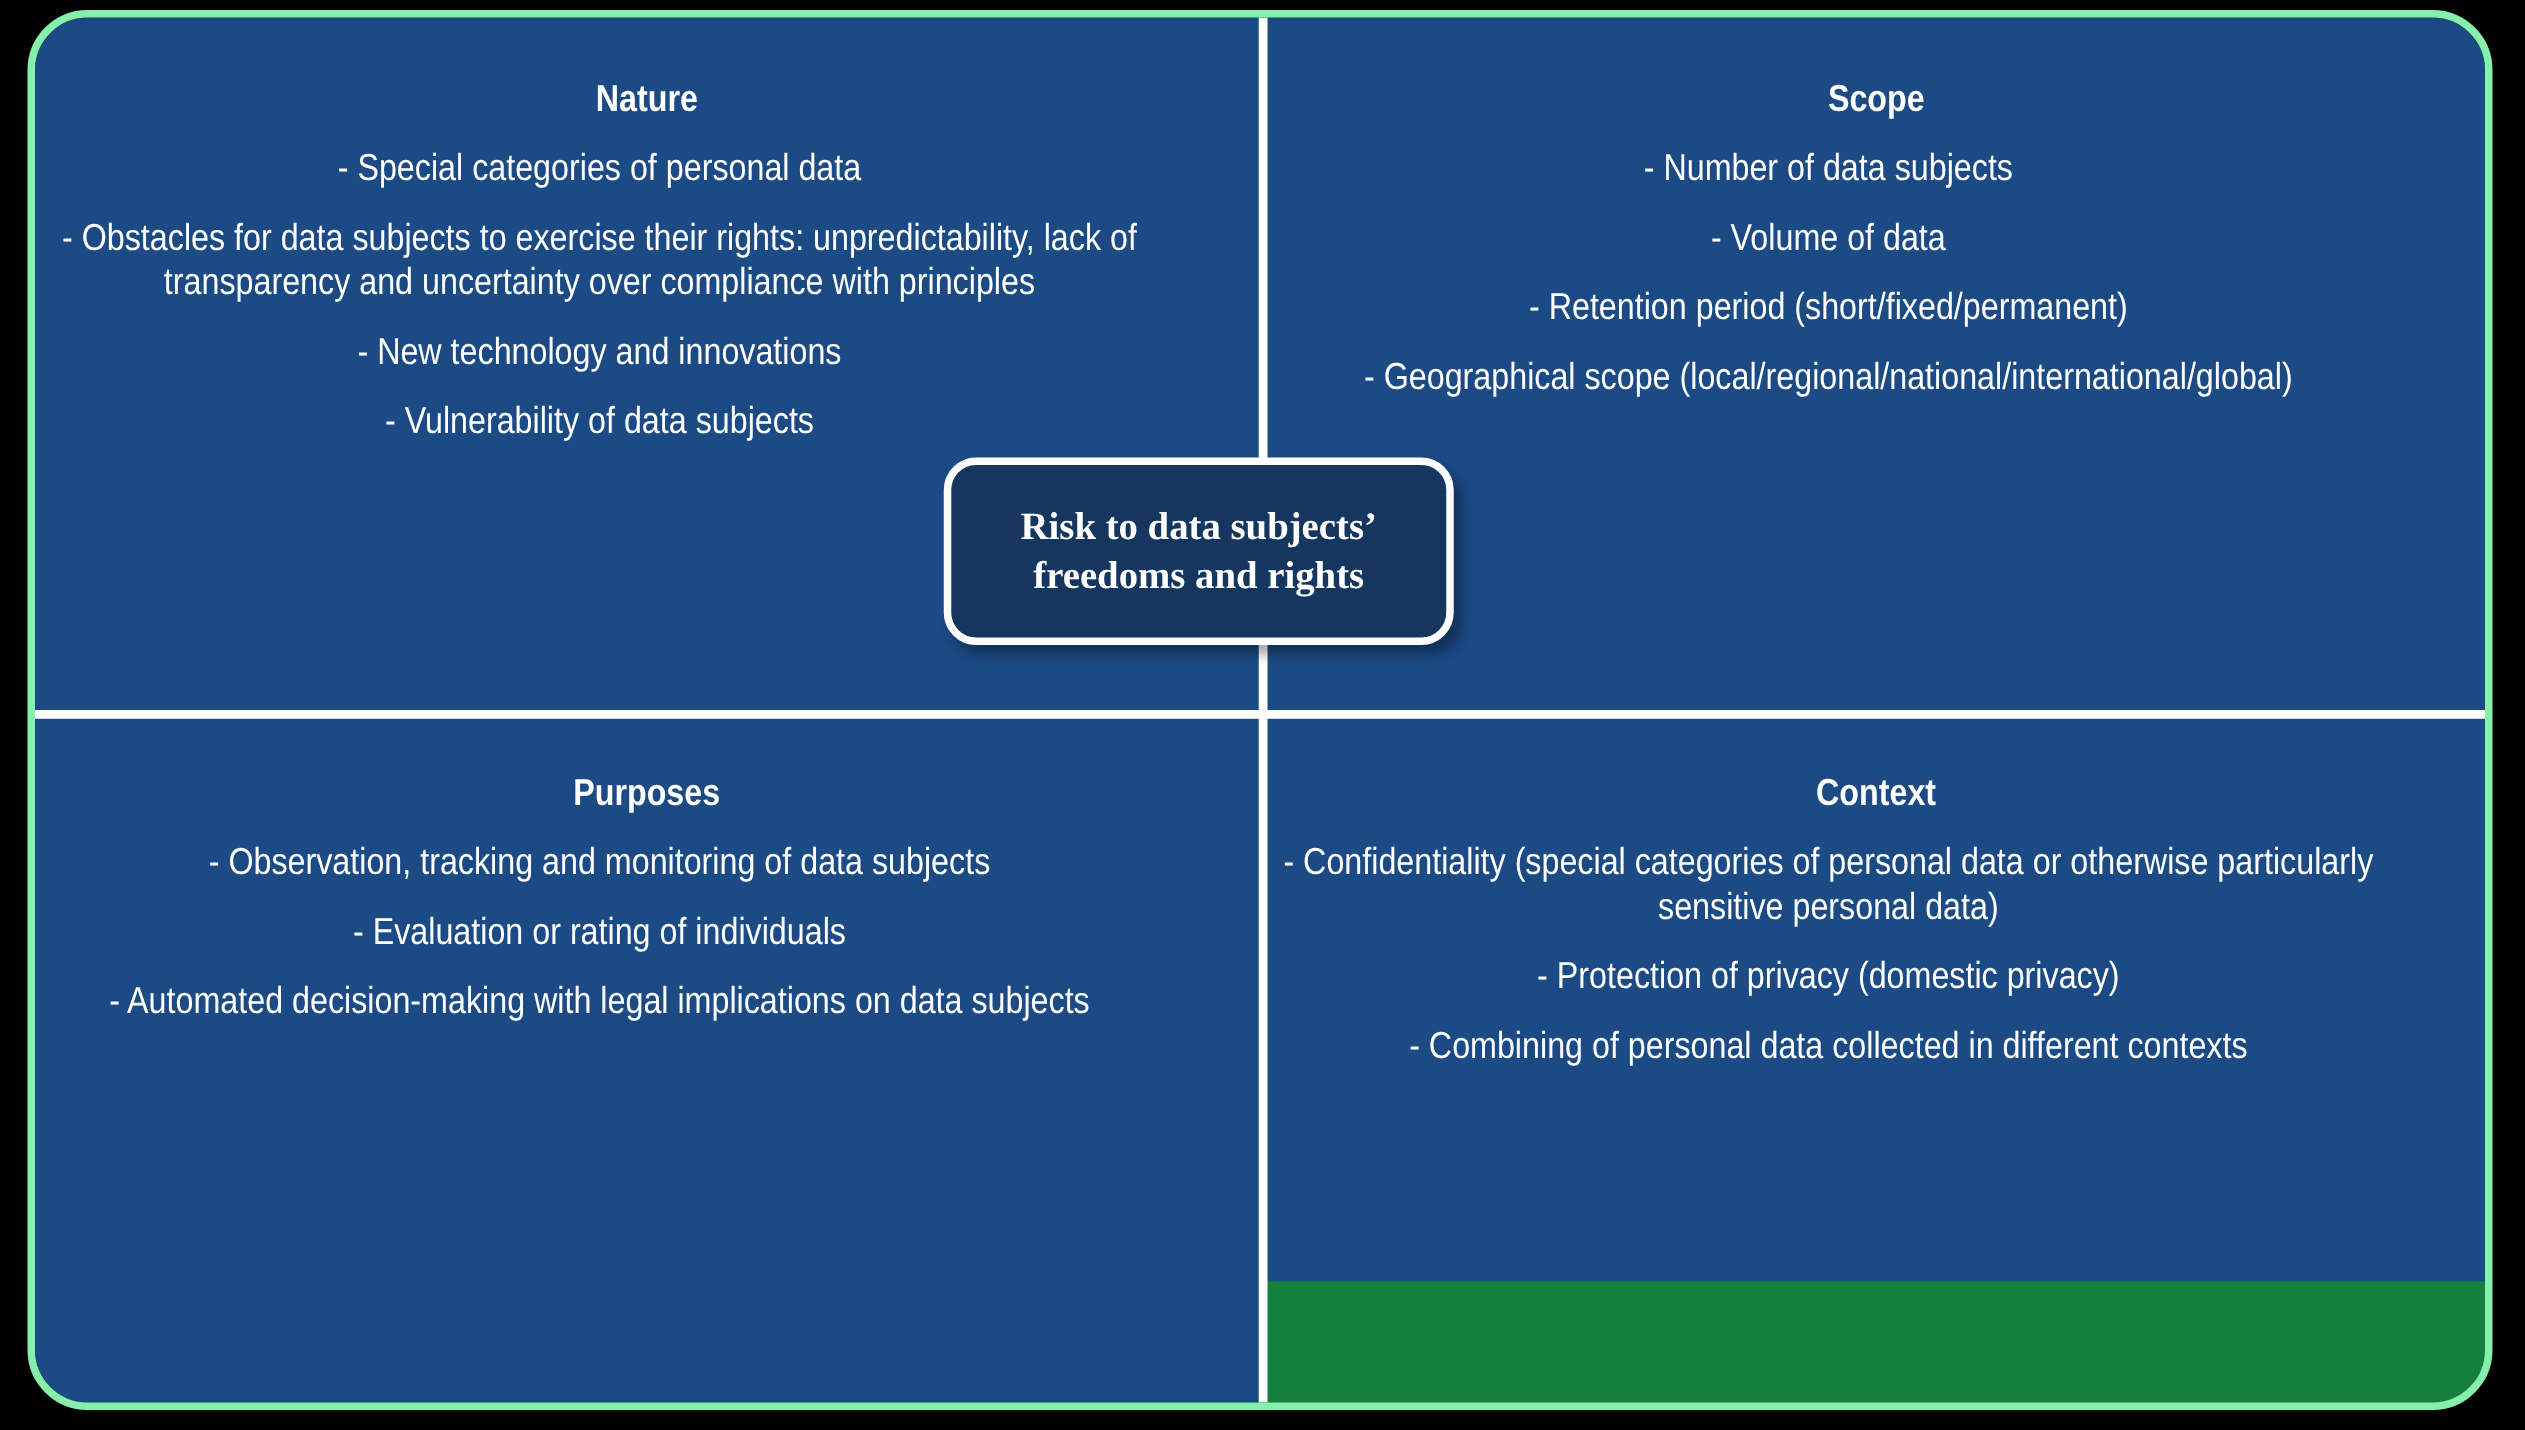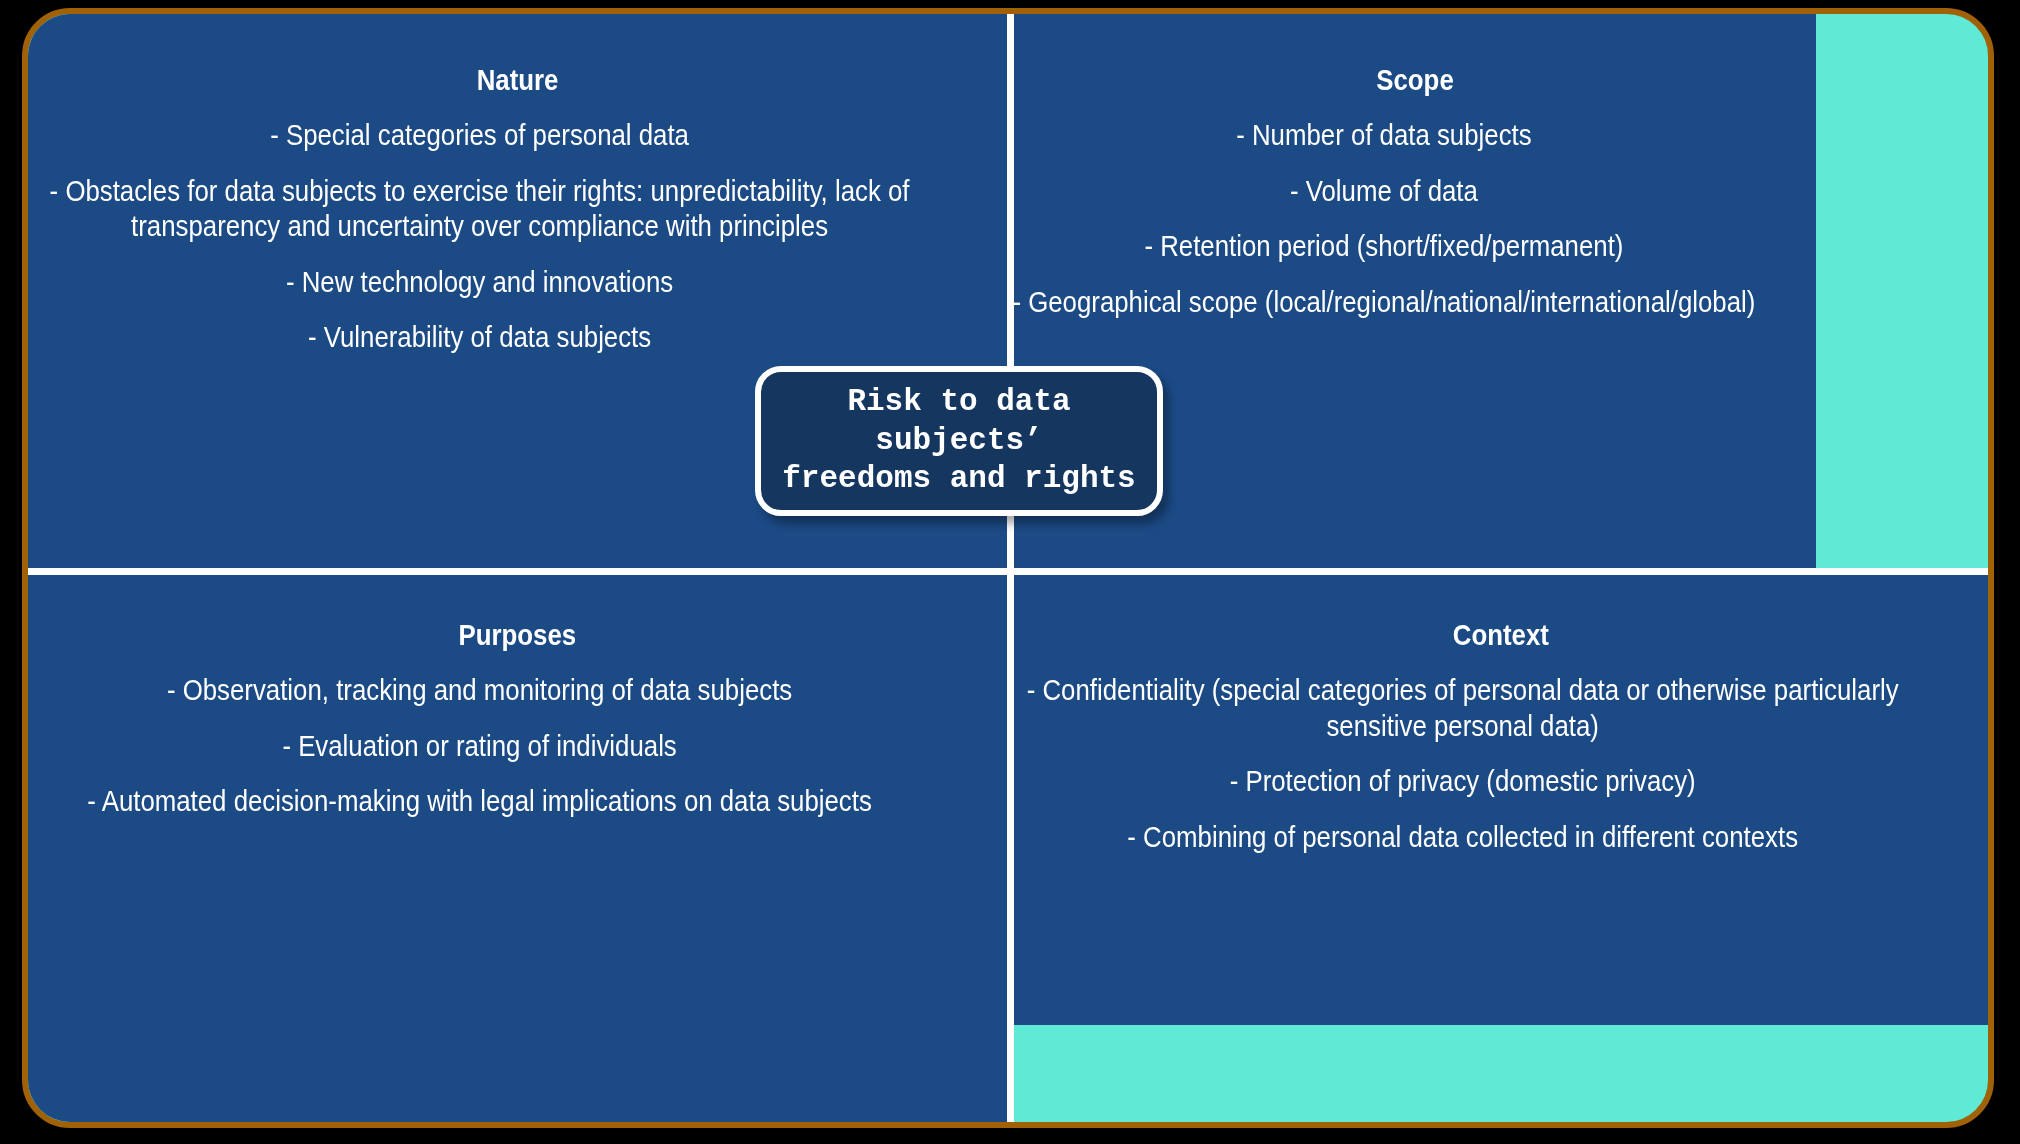--- a/index.html
+++ b/index.html
@@ -22,41 +22,41 @@
   }
 
   
   .quad-container {
     position: absolute;
     left: 22px;
     top: 8px;
     width: 1972px;
     height: 1120px;
     box-sizing: border-box;
-    border: 6px solid #a16207;
+    border: 6px solid #86efac;
     border-radius: 48px;
-    background: #5eead4;
+    background: #15803d;
     overflow: hidden;
   }
 
   
   .quad {
     position: absolute;
     box-sizing: border-box;
     background: #1B4A85;
     display: flex;
     flex-direction: column;
     align-items: center;
     color: #ffffff;
     text-align: center;
     padding: 0 14px;
   }
 
   .quad-nature   { left: 0;    top: 0;    width: 979px;  height: 554px; }
-  .quad-scope    { left: 986px;top: 0;    width: 802px;  height: 554px; }
+  .quad-scope    { left: 986px;top: 0;    width: 974px;  height: 554px; }
   .quad-purposes { left: 0;    top: 561px;width: 979px;  height: 547px; }
   .quad-context  { left: 986px;top: 561px;width: 974px;  height: 450px; }
 
   
   .divider-v {
     position: absolute;
     left: 979px;
     top: 0;
     width: 7px;
     height: 1108px;
@@ -124,21 +124,21 @@
     box-shadow: 6px 8px 9px rgba(0,0,0,0.33);
     z-index: 5;
   }
   .center-hub-text {
     color: #ffffff;
     font-size: 31px;
     font-weight: bold;
     line-height: 1.25;
     text-align: center;
     white-space: pre-line;
-    font-family: Liberation Mono, monospace;
+    font-family: Liberation Serif, serif;
   }
 </style>
 </head>
 <body>
 
 <div id="diagram">
 
   <div class="quad-container">
 
     <div class="quad quad-nature">

